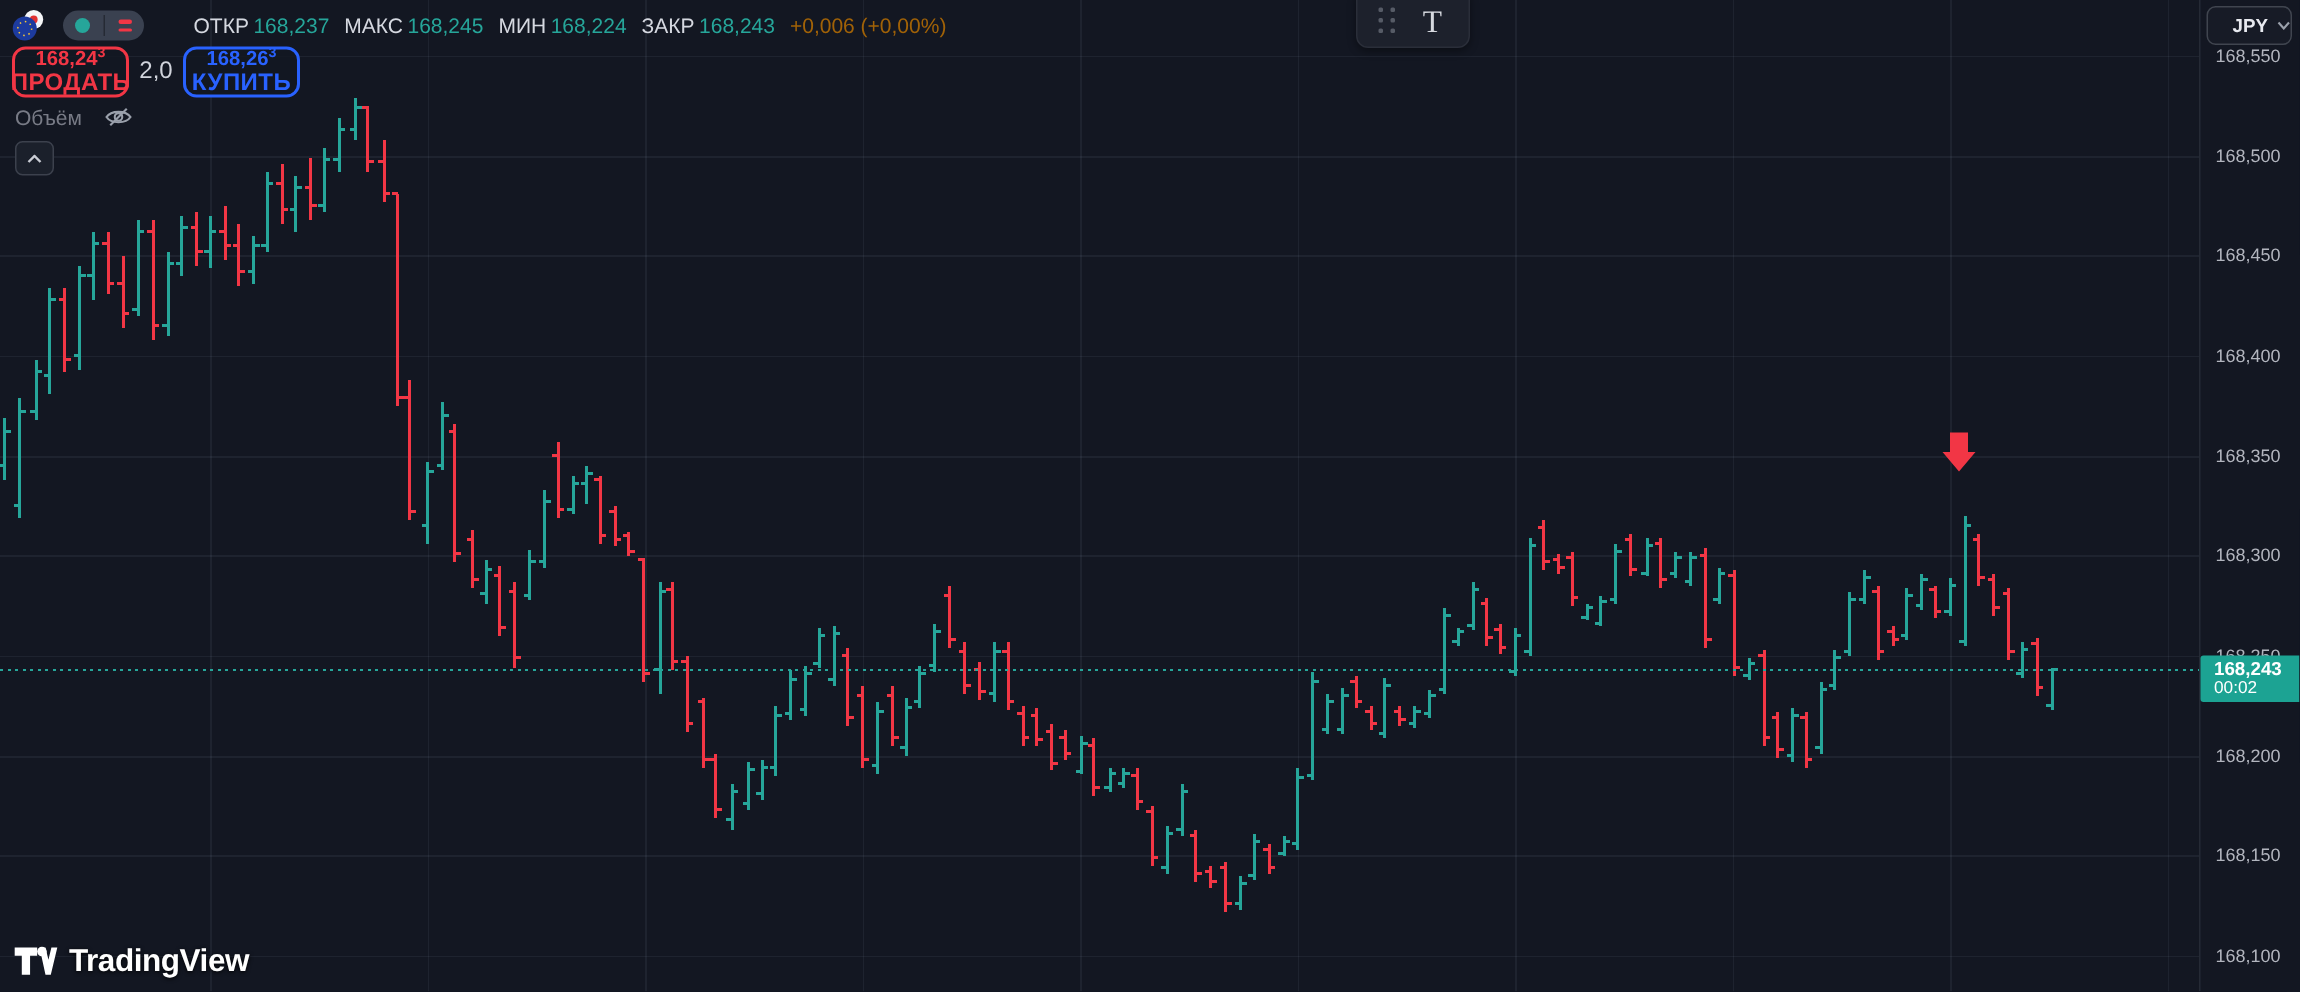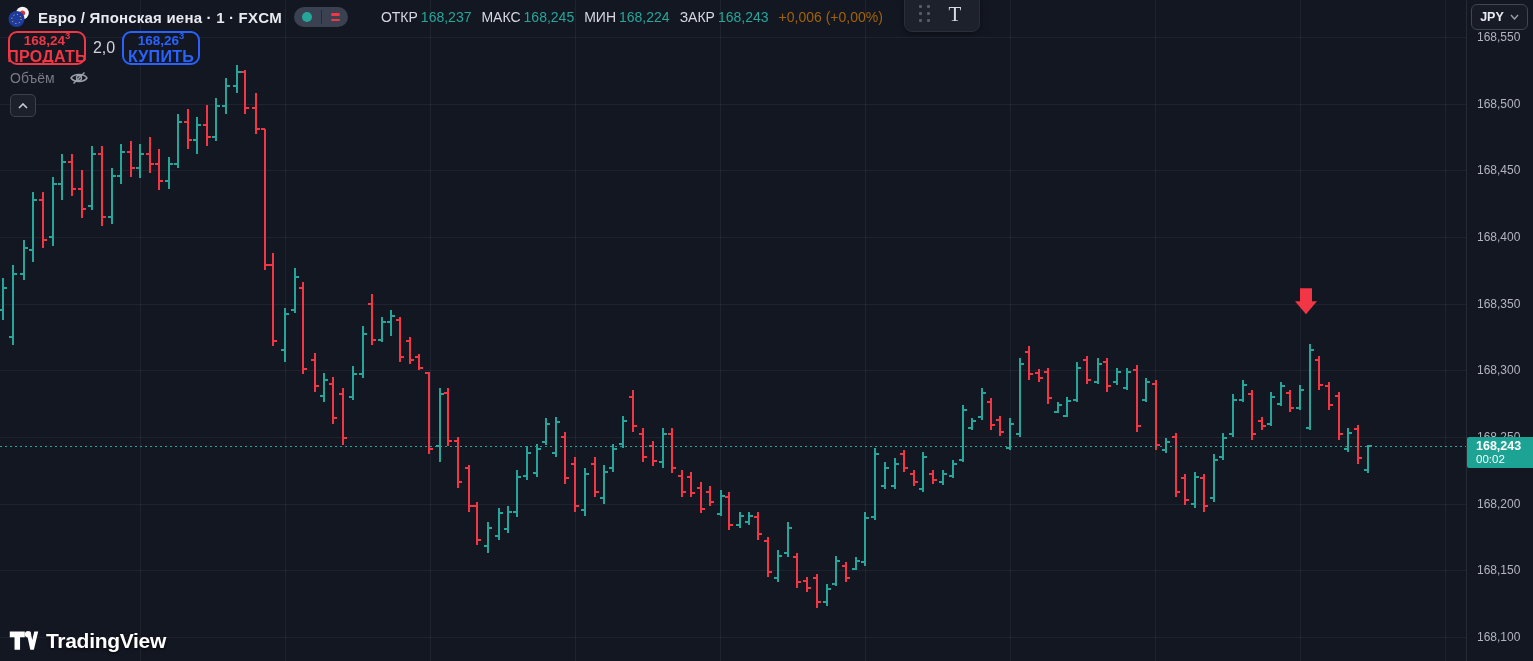--- a/index.html
+++ b/index.html
@@ -45,21 +45,21 @@
                  display:flex;align-items:flex-end;z-index:6;}
   .drag-handle{display:grid;grid-template-columns:4px 4px;grid-gap:4px;margin:0 0 9px 14px;}
   .drag-handle i{width:3px;height:3px;background:#565b66;border-radius:1px;}
   .text-tool{flex:1;text-align:center;font-family:"Liberation Serif",serif;font-size:21px;
              color:#d6d9df;margin-bottom:4px;cursor:pointer;}
   
   .axis-sep{position:absolute;left:1466px;top:0;width:1px;height:661px;background:rgba(170,180,200,.12);}
   .axis-label{position:absolute;left:1477px;font-size:12px;color:#b2b5be;z-index:4;}
   .currency-btn{position:absolute;left:1471px;top:4px;width:55px;height:24px;background:#171b26;
                 border:1px solid #40454f;border-radius:6px;display:flex;align-items:center;
-                justify-content:center;gap:6px;z-index:7;cursor:pointer;}
+                justify-content:flex-end;gap:6px;z-index:7;cursor:pointer;}
   .currency-btn .cur{font-size:12.5px;font-weight:700;color:#e8eaf0;}
   .price-tag{position:absolute;left:1467px;width:66px;background:#1ca393;color:#fff;z-index:6;
              padding:2px 0 3px 9px;border-radius:2px;}
   .price-tag .p{font-size:12.5px;font-weight:700;}
   .price-tag .cd{font-size:11.5px;}
   
   .watermark{position:absolute;left:9px;top:626px;display:flex;align-items:flex-end;gap:7px;z-index:5;}
   .tv-text{font-size:21px;font-weight:800;color:#fff;letter-spacing:-.3px;
            text-shadow:0 1px 3px rgba(0,0,0,.9);}
 </style>
@@ -527,21 +527,20 @@
   <div class="axis-sep"></div>
 
   <div class="legend">
     <div class="legend-row1">
       <svg class="pair-logo" viewBox="0 0 22 22">
         <circle cx="14.5" cy="7" r="6.3" fill="#f5f6f8"></circle>
         <circle cx="14.5" cy="7" r="2.6" fill="#e03131"></circle>
         <circle cx="8.5" cy="13" r="8" fill="#1d3b9e"></circle>
         <circle cx="8.5" cy="13" r="4.6" fill="none" stroke="#ffcc33" stroke-width="1" stroke-dasharray="1 2.6"></circle>
       </svg>
-      <span class="symbol-title">Евро / Японская иена · 1 · FXCM</span>
       <div class="status-pill">
         <span class="status-dot"></span>
         <span class="pill-div"></span>
         <span class="delayed-icon">
             <span></span>
             <span></span>
           </span>
       </div>
       <div class="ohlc">
         <span><span class="lbl">ОТКР</span><span class="val">168,237</span></span>

